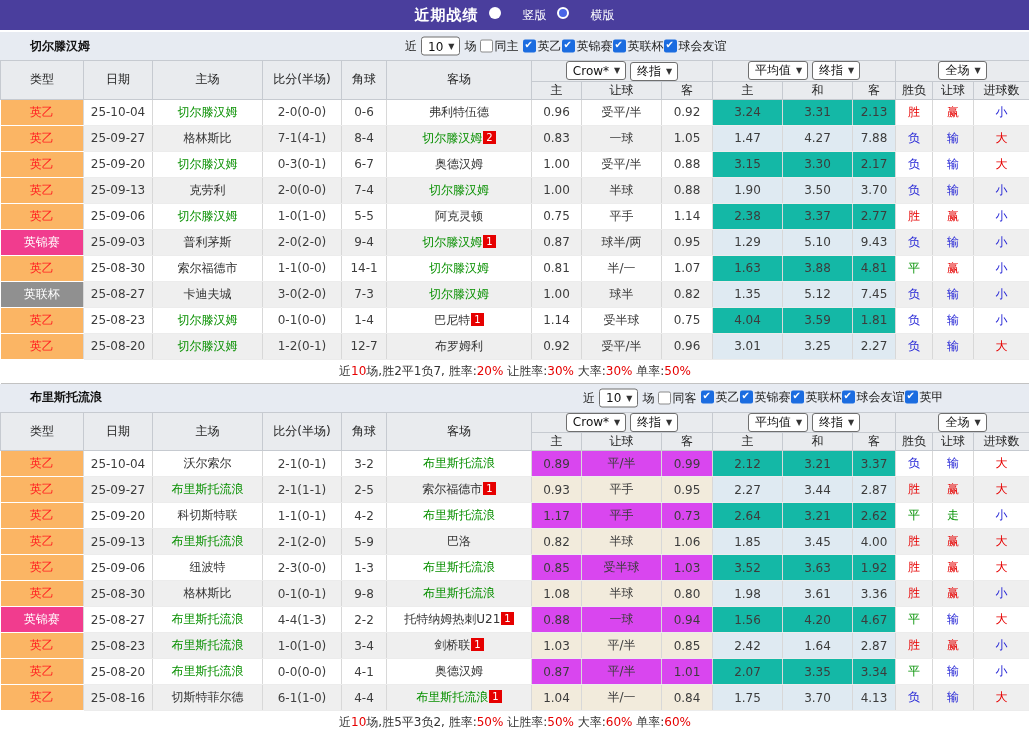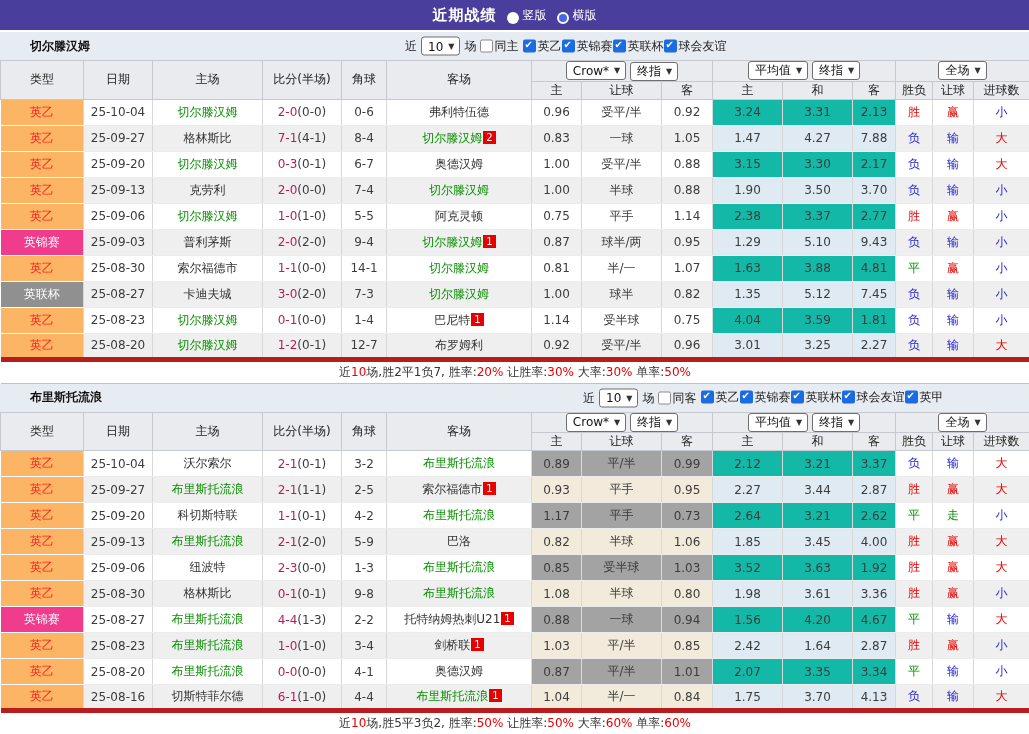--- a/index.html
+++ b/index.html
@@ -2,21 +2,21 @@
 <html><head>
 <meta charset="utf-8">
 <style>
   * { margin:0; padding:0; box-sizing:border-box; }
   body { font-family:"DejaVu Sans","Liberation Sans",sans-serif; background:#fff; }
   .page { width:1029px; height:734px; overflow:hidden; background:#fff; }
 
   
   .titlebar { height:30px; background:#4a3e9d; display:flex; align-items:center; justify-content:center; gap:10px; color:#fff; }
   .ttl { font-size:15px; font-weight:bold; letter-spacing:1px; }
-  .radio-opt { display:inline-flex; align-items:flex-end; gap:4px; font-size:12px; cursor:pointer; }
+  .radio-opt { display:inline-flex; align-items:flex-start; gap:22px; font-size:12px; cursor:pointer; }
   .radio { width:12px; height:12px; border-radius:50%; background:#fff; display:inline-block; }
   .radio.sel { background:#4965e6; border:2px solid #fff; }
 
   
   .filterbar { height:28px; background:#e7ebf2; position:relative; display:flex; align-items:center; font-size:12px; color:#222; }
   .tb0 .filterbar { border-top:2px solid #fff; height:30px; }
   .team { font-weight:bold; padding-left:30px; font-size:12px; color:#111; cursor:pointer; }
   .fctrl { position:absolute; top:50%; transform:translateY(-50%); display:flex; align-items:center; gap:4px; white-space:nowrap; }
   .tb0 .fctrl { left:405px; }
   .tb1 .fctrl { left:583px; }
@@ -35,31 +35,31 @@
   thead th { background:#e9ebee; border:1px solid #c6cad0; font-weight:normal; font-size:12px; color:#222; text-align:center; }
   tr.h1 th { height:20px; }
   tr.h1 th.grp { background:#e9ebee; }
   tr.h2 th { height:16px; }
   tbody td { height:26px; font-size:12px; text-align:center; color:#3c3c3c;
              border-right:1px solid #d8d8d8; border-bottom:1px solid #ececec; overflow:hidden; white-space:nowrap; }
   tr.even td { background:#efefef; }
   tr.odd  td { background:#ffffff; }
   tr.odd  .avg { background:#14b8a6; }
   tr.even .avg { background:#dfeaf2; }
-  .cream tr.odd  .crow { background:#a3a3a3; }
+  .cream tr.odd  .crow { background:#d946ef; }
   .cream tr.even .crow { background:#f2ebdc; }
   td.c-type { border-bottom:1px solid #fff; }
   .tname { color:#333; cursor:pointer; }
   .tname.hl { color:#089000; }
   .card { display:inline-block; background:#e60000; color:#fff; font-size:10px; line-height:13px; height:13px; padding:0 3px; margin-left:1px; vertical-align:1px; }
-  .sc-m { color:#be185d; }
+  .sc-m { color:#404040; }
   .sc-h { color:#3c3c3c; }
 
   
-  .sumrow td { height:24px; background:#fff; text-align:center; font-size:12px; color:#333; border-top:5px solid #b91c1c; border-bottom:1px solid #c2c2c2; }
+  .sumrow td { height:24px; background:#fff; text-align:center; font-size:12px; color:#333; border-top:1px solid #b91c1c; border-bottom:1px solid #c2c2c2; }
   .sumrow .red { color:#e60000; }
 </style>
 </head>
 <body>
 
 <div class="page">
   <div class="titlebar">
     <span class="ttl">近期战绩</span>
     <span class="radio-opt">
       <span class="radio"></span>

